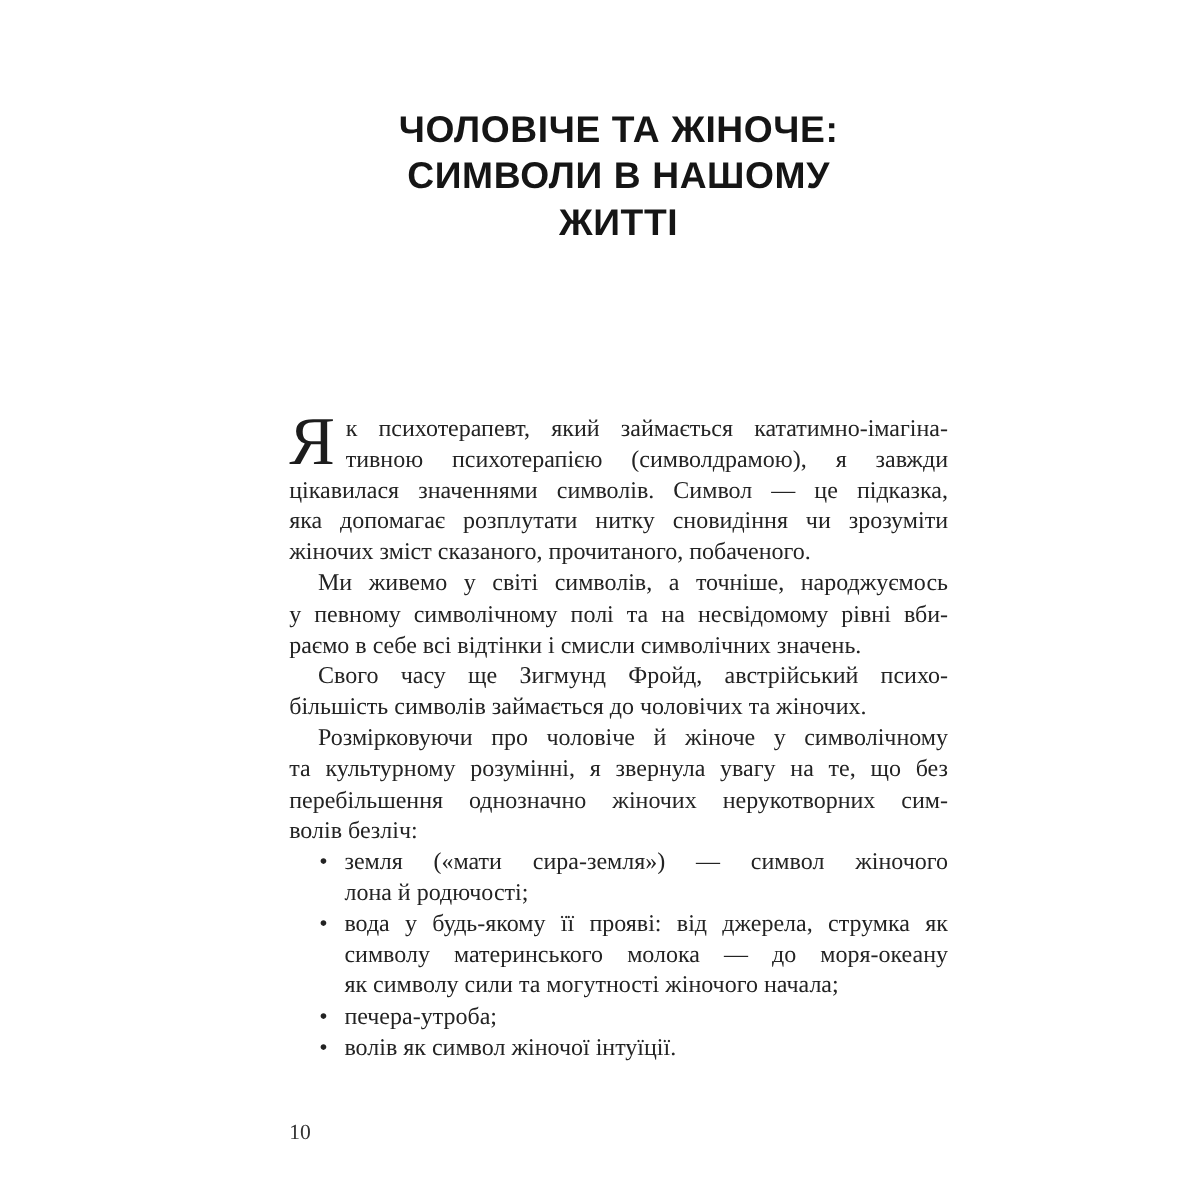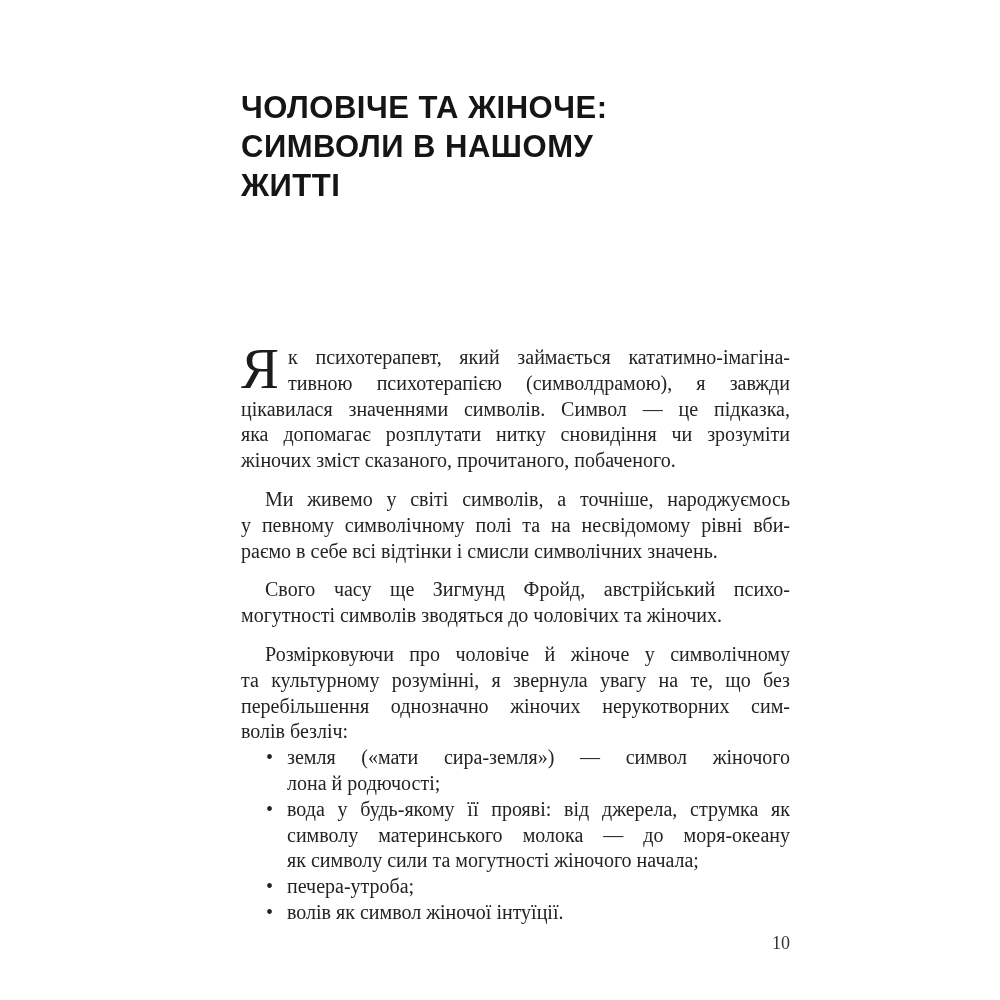--- a/index.html
+++ b/index.html
@@ -12,21 +12,21 @@
     background: #ffffff;
     overflow: hidden;
   }
 
   
   .chapter-title {
     position: absolute;
     left: 241px;
     top: 88px;
     width: 549px;
-    text-align: left;
+    text-align: center;
     font-family: "Liberation Sans", sans-serif;
     font-weight: 700;
     font-size: 31px;
     line-height: 39px;
     letter-spacing: 0.5px;
     color: #151515;
   }
 
   
   .body-text {
@@ -43,21 +43,20 @@
   .line {
     text-align: justify;
     text-align-last: justify;
   }
   .line.last {
     text-align: justify;
     text-align-last: left;
   }
   .line.first {
     text-indent: 24px;
-    margin-top: 13px;
   }
 
   .dropcap {
     float: left;
     font-family: "Liberation Serif", serif;
     font-size: 57px;
     line-height: 43px;
     height: 46px;
     margin: 2px 9px 0 0;
     color: #1c1c1c;
@@ -72,21 +71,21 @@
     left: 25px;
     top: 0;
     line-height: 25.8px;
   }
 
   .page-number {
     position: absolute;
     left: 241px;
     top: 933px;
     width: 549px;
-    text-align: right;
+    text-align: left;
     font-family: "Liberation Serif", serif;
     font-size: 18px;
     color: #333333;
   }
 </style>
 </head>
 <body>
 
 <div class="book-page">
 
@@ -108,21 +107,21 @@
     </div>
 
     <div class="para">
       <div class="line first">Ми живемо у світі символів, а точніше, народжуємось</div>
       <div class="line">у певному символічному полі та на несвідомому рівні вби-</div>
       <div class="line last">раємо в себе всі відтінки і смисли символічних значень.</div>
     </div>
 
     <div class="para">
       <div class="line first">Свого часу ще Зигмунд Фройд, австрійський психо-</div>
-      <div class="line last">могутності символів зводяться до чоловічих та жіночих.</div>
+      <div class="line last">більшість символів займається до чоловічих та жіночих.</div>
     </div>
 
     <div class="para">
       <div class="line first">Розмірковуючи про чоловіче й жіноче у символічному</div>
       <div class="line">та культурному розумінні, я звернула увагу на те, що без</div>
       <div class="line">перебільшення однозначно жіночих нерукотворних сим-</div>
       <div class="line last">волів безліч:</div>
     </div>
 
     <div class="bullet-list">

